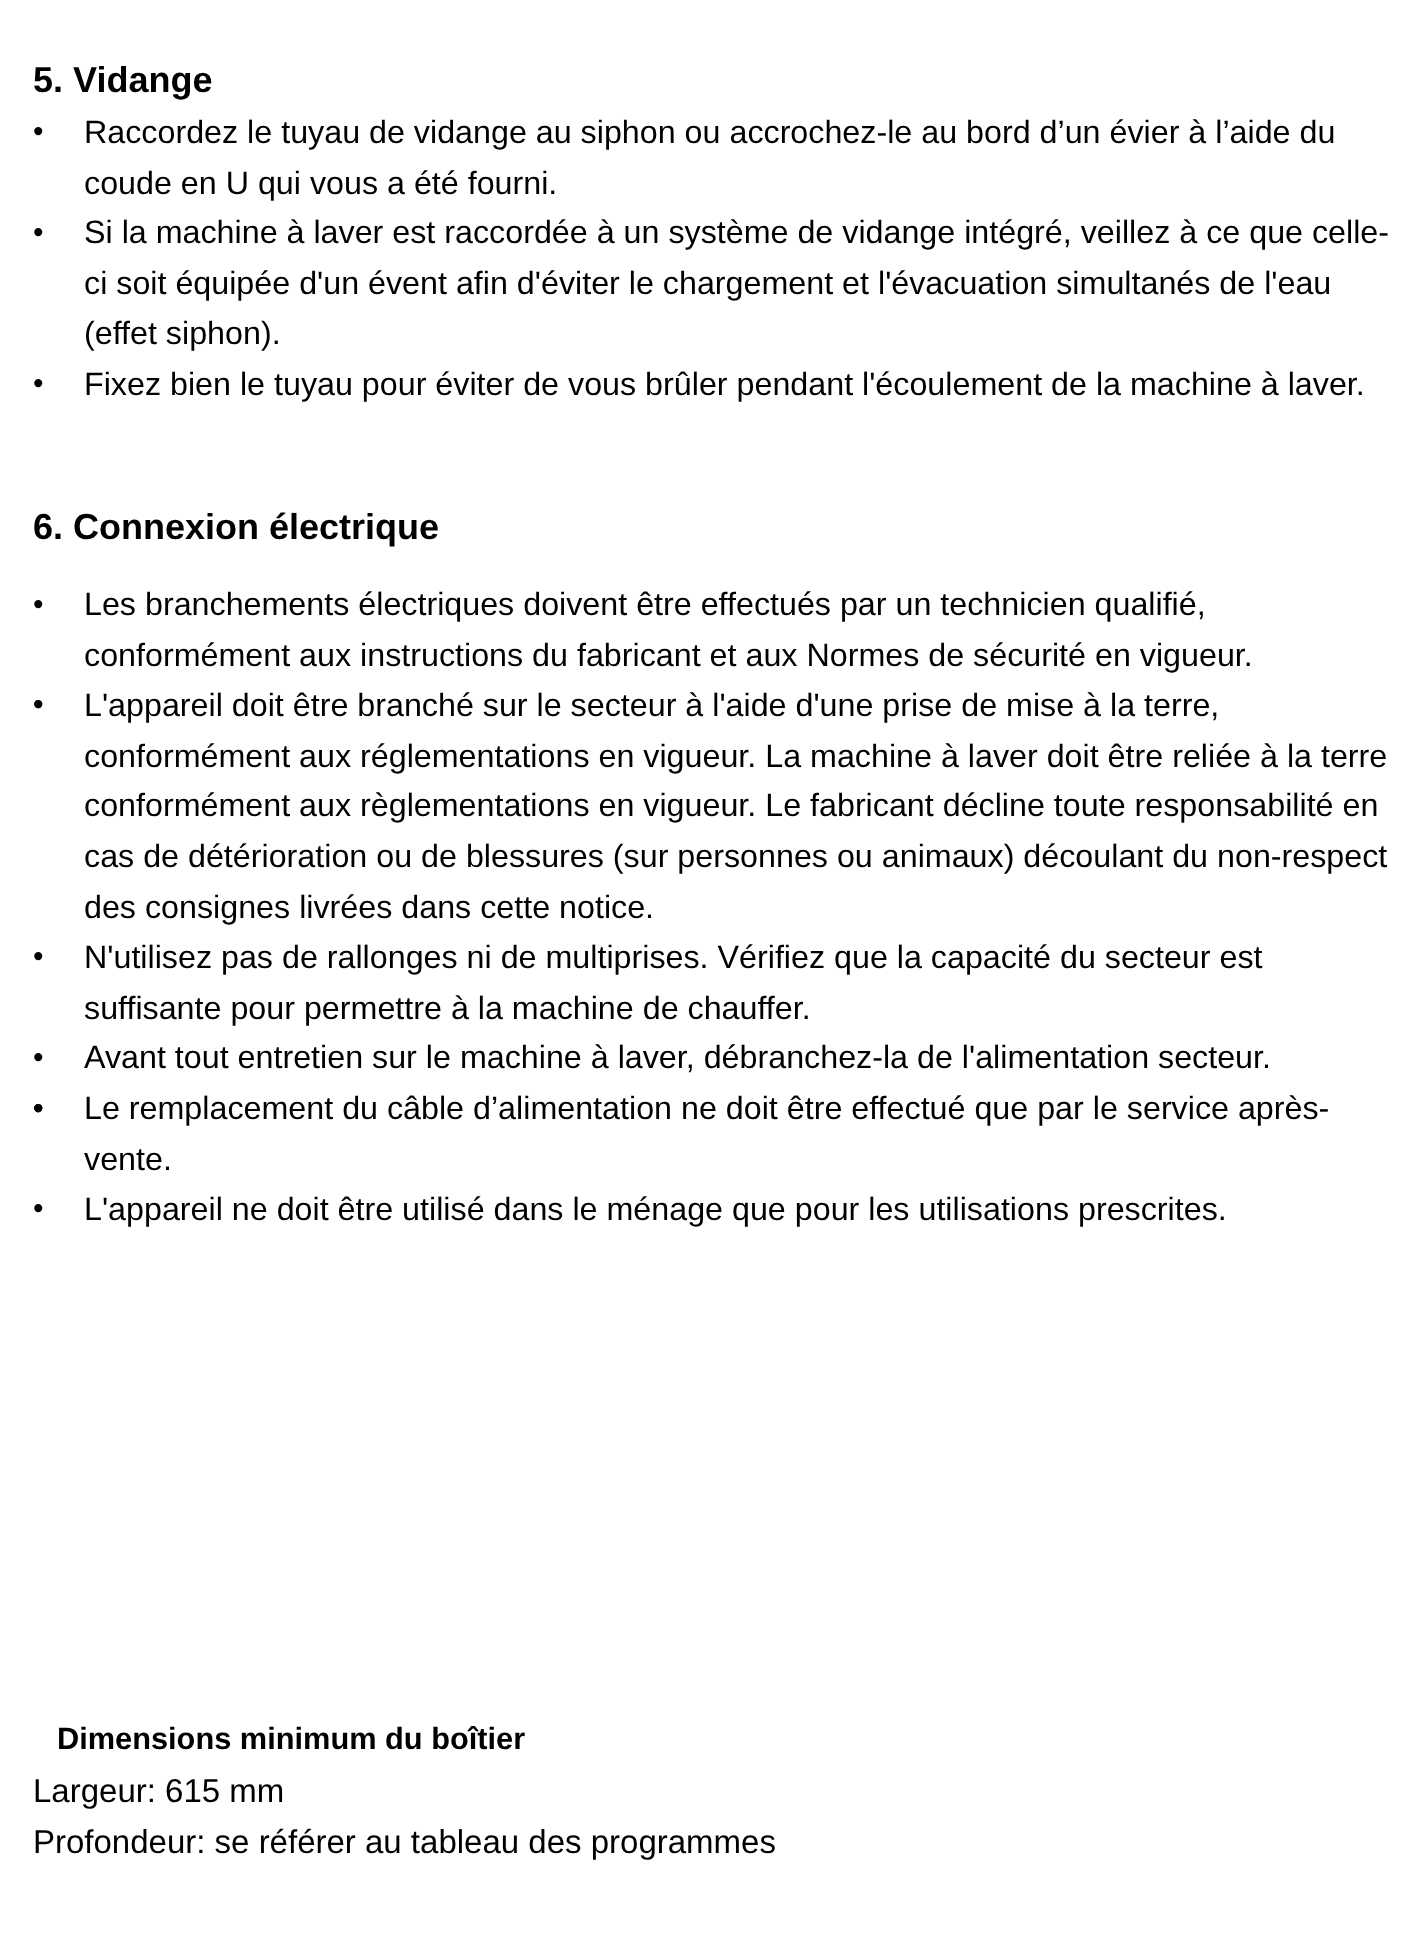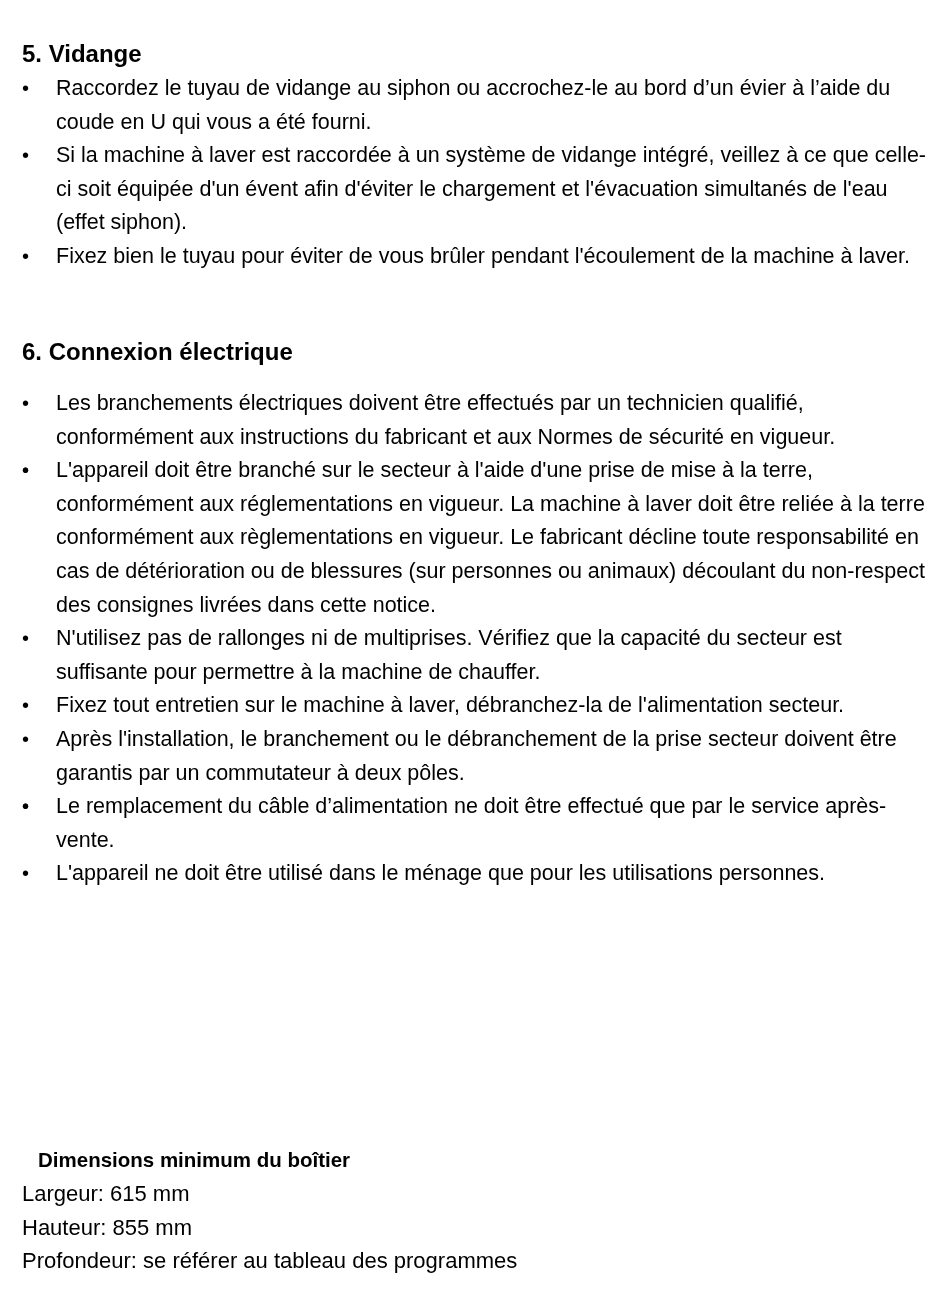--- a/index.html
+++ b/index.html
@@ -40,26 +40,25 @@
     <li><span class="bullet">•</span><span>Si la machine à laver est raccordée à un système de vidange intégré, veillez à ce que celle-ci soit équipée d'un évent afin d'éviter le chargement et l'évacuation simultanés de l'eau (effet siphon).</span></li>
     <li><span class="bullet">•</span><span>Fixez bien le tuyau pour éviter de vous brûler pendant l'écoulement de la machine à laver.</span></li>
   </ul>
 
   <h2 id="h6">6. Connexion électrique</h2>
   <ul id="list6">
     <li><span class="bullet">•</span><span>Les branchements électriques doivent être effectués par un technicien qualifié, conformément aux instructions du fabricant et aux Normes de sécurité en vigueur.</span></li>
     <li><span class="bullet">•</span></li>
     <li><span class="bullet">•</span><span>L'appareil doit être branché sur le secteur à l'aide d'une prise de mise à la terre, conformément aux réglementations en vigueur. La machine à laver doit être reliée à la terre conformément aux règlementations en vigueur. Le fabricant décline toute responsabilité en cas de détérioration ou de blessures (sur personnes ou animaux) découlant du non-respect des consignes livrées dans cette notice.</span></li>
     <li><span class="bullet">•</span><span>N'utilisez pas de rallonges ni de multiprises. Vérifiez que la capacité du secteur est suffisante pour permettre à la machine de chauffer.</span></li>
-    <li><span class="bullet">•</span><span>Fixez tout entretien sur le machine à laver, débranchez-la de l'alimentation secteur.</span></li>
-    <li><span class="bullet">•</span><span>Après l'installation, le branchement ou le débranchement de la prise secteur doivent être garantis par un commutateur à deux pôles.</span></li>
+    <li><span class="bullet">•</span><span>Avant tout entretien sur le machine à laver, débranchez-la de l'alimentation secteur.</span></li>
+    <li><span class="bullet">•</span></li>
     <li><span class="bullet">•</span></li>
     <li><span class="bullet">•</span><span>Le remplacement du câble d’alimentation ne doit être effectué que par le service après-vente.</span></li>
-    <li><span class="bullet">•</span><span>L'appareil ne doit être utilisé dans le ménage que pour les utilisations personnes.</span></li>
+    <li><span class="bullet">•</span><span>L'appareil ne doit être utilisé dans le ménage que pour les utilisations prescrites.</span></li>
   </ul>
 
   <h3 id="dims-title">Dimensions minimum du boîtier</h3>
   <div class="dims">
     <p>Largeur: 615 mm</p>
-    <p>Hauteur: 855 mm</p>
     <p>Profondeur: se référer au tableau des programmes</p>
   </div>
 </div>
 
 </body></html>

